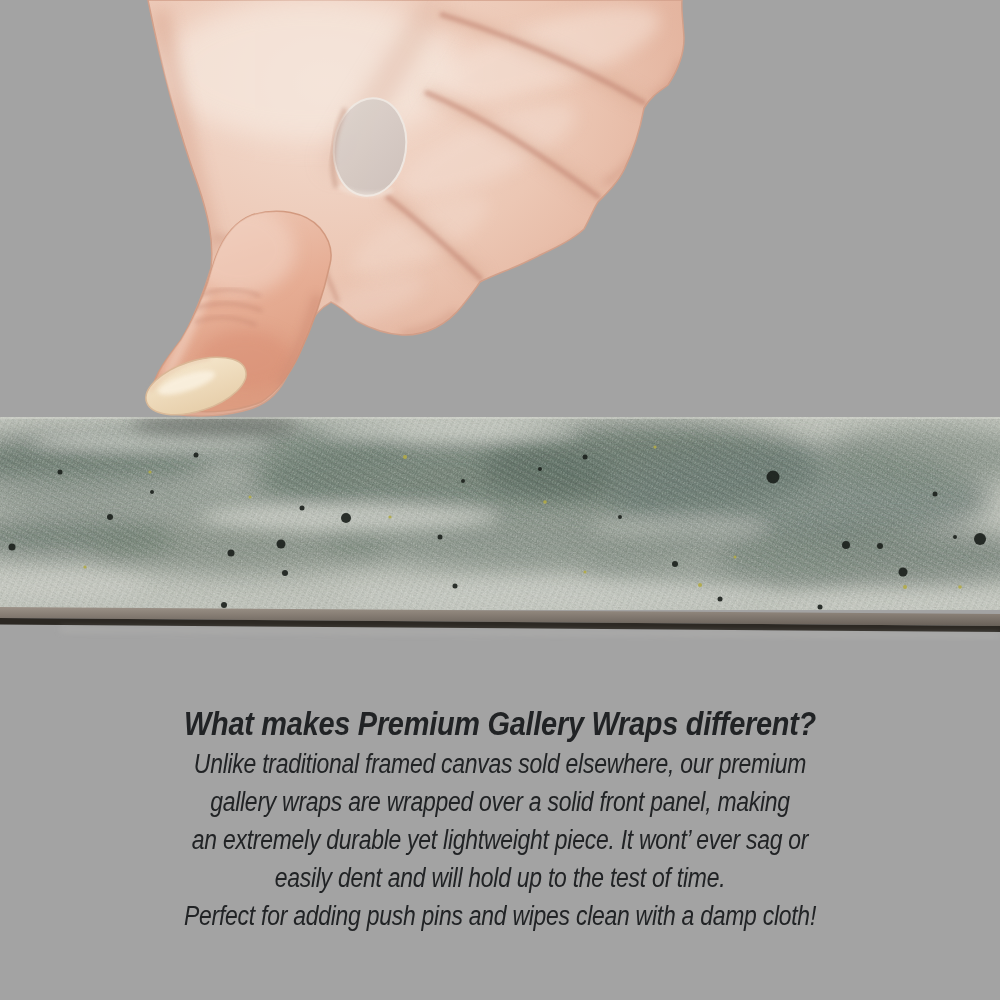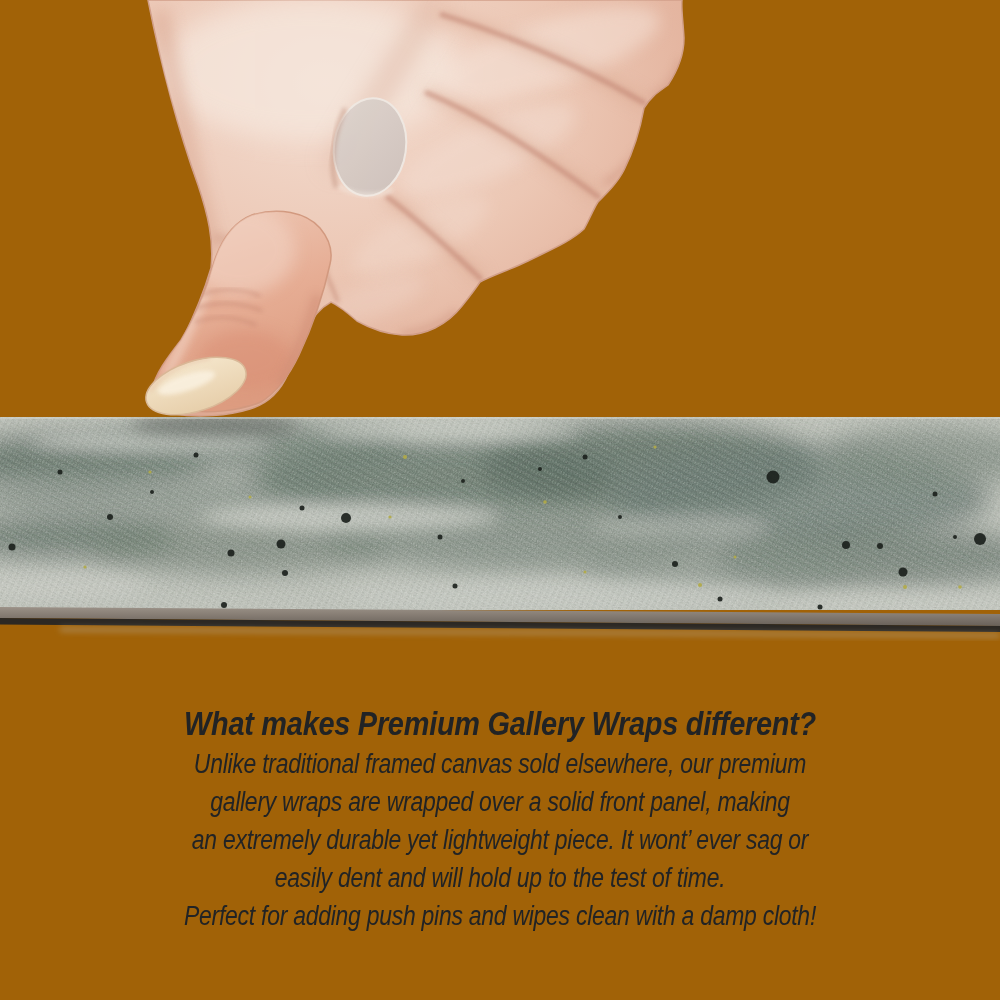--- a/index.html
+++ b/index.html
@@ -1,17 +1,17 @@
 <!DOCTYPE html>
 <html><head>
 <meta charset="utf-8">
 <style>
   html,body{margin:0;padding:0;background:#ffffff;}
   .stage{
-    position:relative;width:1000px;height:1000px;background:#a16207;overflow:hidden;
+    position:relative;width:1000px;height:1000px;background:#a3a3a3;overflow:hidden;
     font-family:"Liberation Sans", sans-serif;
   }
   .hand-svg{position:absolute;left:0;top:0;width:1000px;height:430px;display:block;}
   .band{position:absolute;left:0;top:417px;width:1000px;height:224px;}
   .band svg{display:block;width:1000px;height:224px;}
   .copy{
     position:absolute;left:0;top:701px;width:1000px;
     text-align:center;color:#212325;font-style:italic;
     transform:scaleX(0.85);transform-origin:50% 0;
   }

